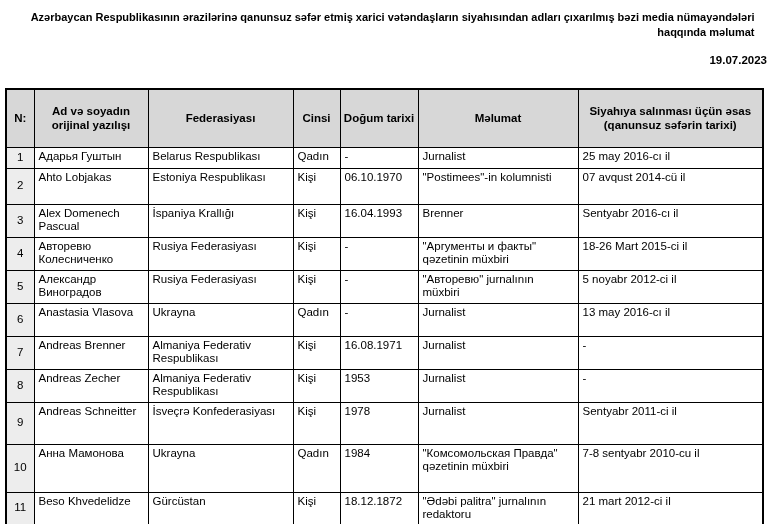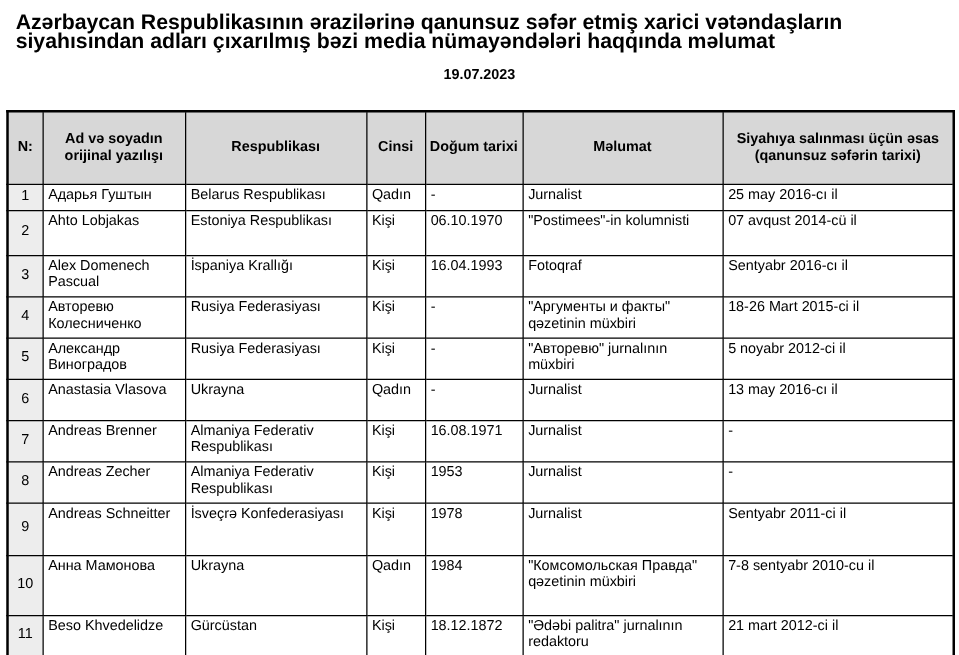--- a/index.html
+++ b/index.html
@@ -12,28 +12,28 @@
   .page {
     position: relative;
     width: 767px;
     height: 524px;
     background: #ffffff;
     overflow: hidden;
   }
   .doc-title {
     margin: 10px auto 0 auto;
     max-width: 742px;
-    text-align: left;
+    text-align: right;
     font-weight: bold;
-    font-size: 17px;
+    font-size: 11px;
     line-height: 15px;
   }
   .doc-date {
     margin-top: 13px;
-    text-align: center;
+    text-align: right;
     font-weight: bold;
     font-size: 11.5px;
     line-height: 14px;
   }
   table.doc-table {
     border-collapse: collapse;
     table-layout: fixed;
     width: 757px;
     margin: 21px 0 0 5px;
     border: 2px solid #000000;
@@ -87,21 +87,21 @@
         <col class="c3">
         <col class="c4">
         <col class="c5">
         <col class="c6">
         <col class="c7">
     </colgroup>
     <thead>
       <tr>
           <th>N:</th>
           <th>Ad və soyadın orijinal yazılışı</th>
-          <th>Respublikası</th>
+          <th>Federasiyası</th>
           <th>Cinsi</th>
           <th>Doğum tarixi</th>
           <th>Məlumat</th>
           <th>Siyahıya salınması üçün əsas (qanunsuz səfərin tarixi)</th>
         </tr>
     </thead>
     <tbody>
         <tr style="height: 21px;">
           <td class="col-n">1</td>
           <td>Адарья Гуштын</td>
@@ -119,21 +119,21 @@
           <td>06.10.1970</td>
           <td>"Postimees"-in kolumnisti</td>
           <td>07 avqust 2014-cü il</td>
         </tr>
         <tr style="height: 33px;">
           <td class="col-n">3</td>
           <td>Alex Domenech Pascual</td>
           <td>İspaniya Krallığı</td>
           <td>Kişi</td>
           <td>16.04.1993</td>
-          <td>Fotoqraf</td>
+          <td>Brenner</td>
           <td>Sentyabr 2016-cı il</td>
         </tr>
         <tr style="height: 33px;">
           <td class="col-n">4</td>
           <td>Авторевю Колесниченко</td>
           <td>Rusiya Federasiyası</td>
           <td>Kişi</td>
           <td>-</td>
           <td>"Аргументы и факты" qəzetinin müxbiri</td>
           <td>18-26 Mart 2015-ci il</td>

